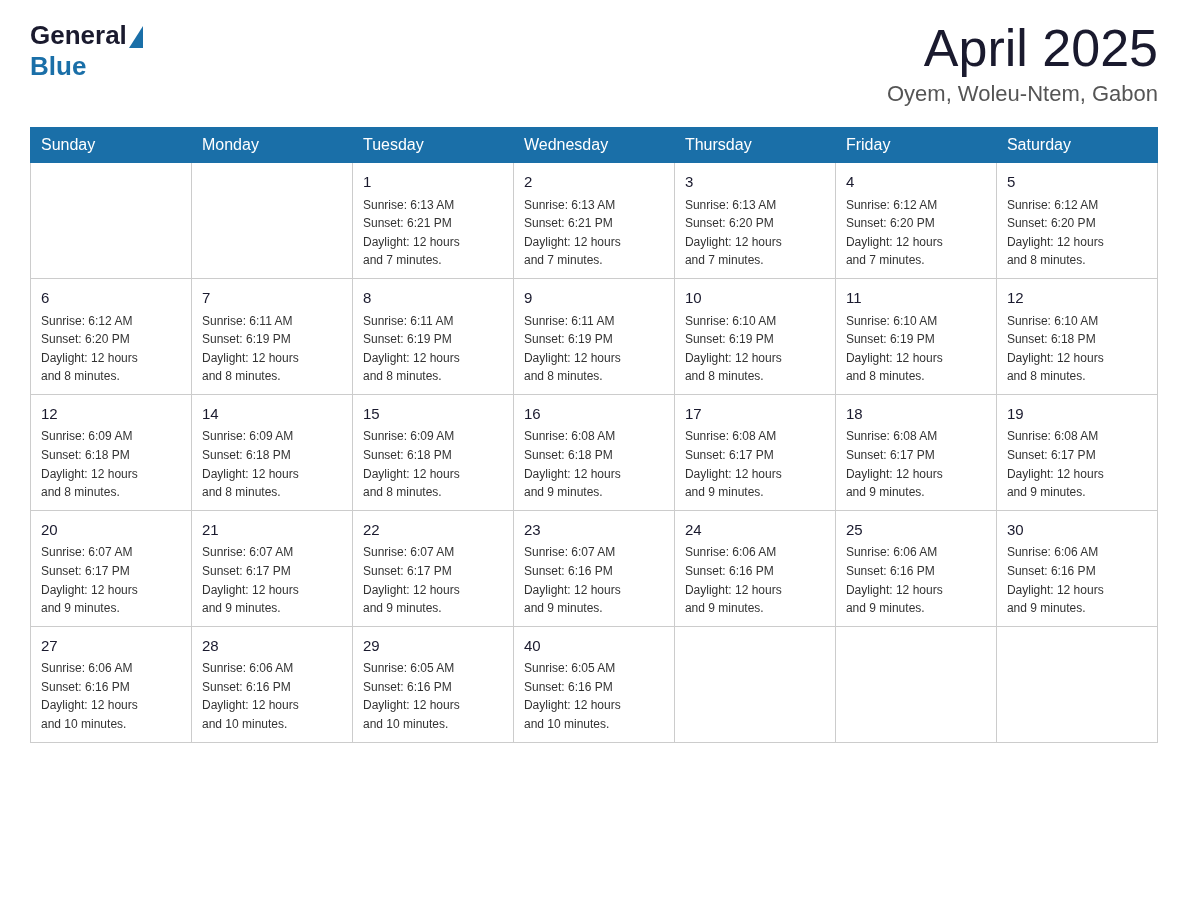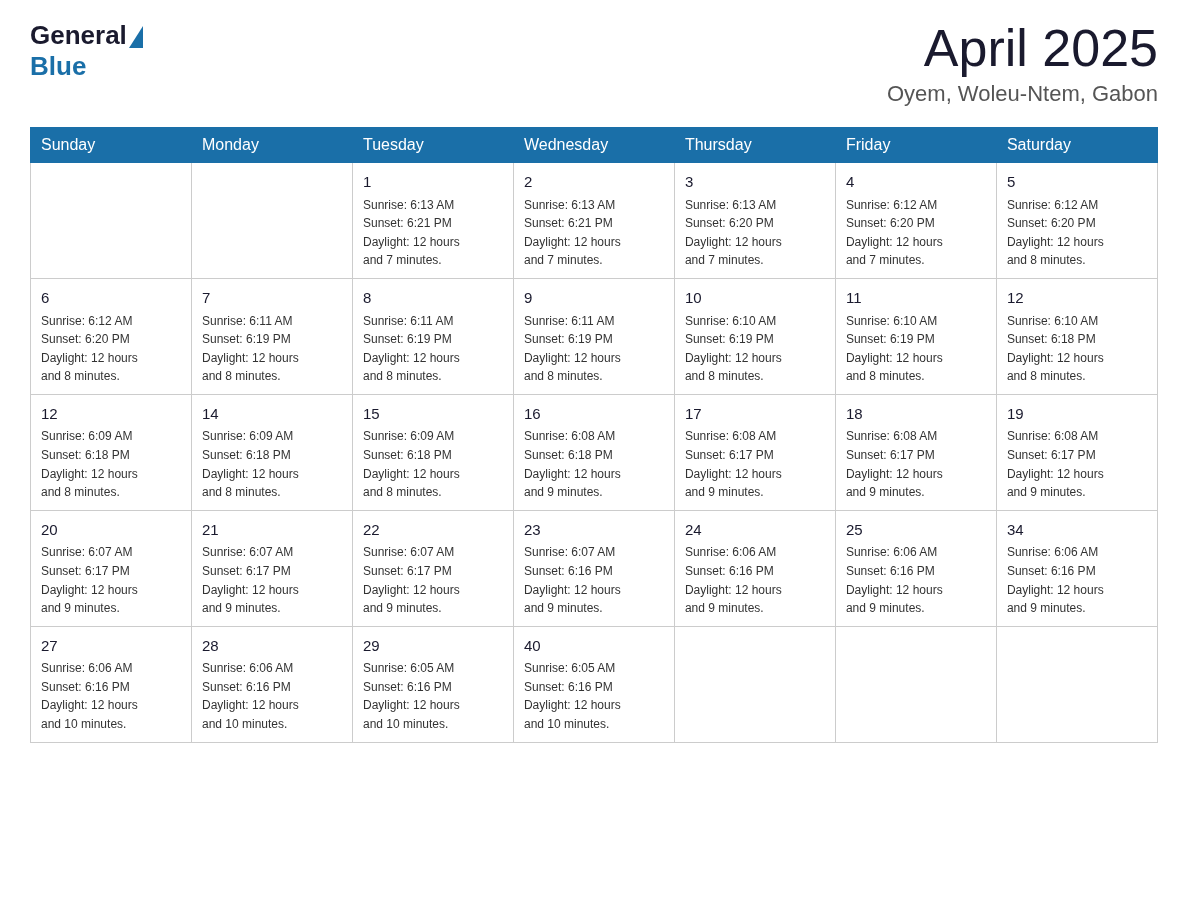--- a/index.html
+++ b/index.html
@@ -313,21 +313,21 @@
 and 9 minutes.</div>
         </td>
         <td>
           <span class="day-number">25</span>
           <div class="day-info" style="white-space: pre-line;">Sunrise: 6:06 AM
 Sunset: 6:16 PM
 Daylight: 12 hours
 and 9 minutes.</div>
         </td>
         <td>
-          <span class="day-number">34</span>
+          <span class="day-number">30</span>
           <div class="day-info" style="white-space: pre-line;">Sunrise: 6:06 AM
 Sunset: 6:16 PM
 Daylight: 12 hours
 and 9 minutes.</div>
         </td>
       </tr>
       <tr>
         <td>
           <span class="day-number">27</span>
           <div class="day-info" style="white-space: pre-line;">Sunrise: 6:06 AM

